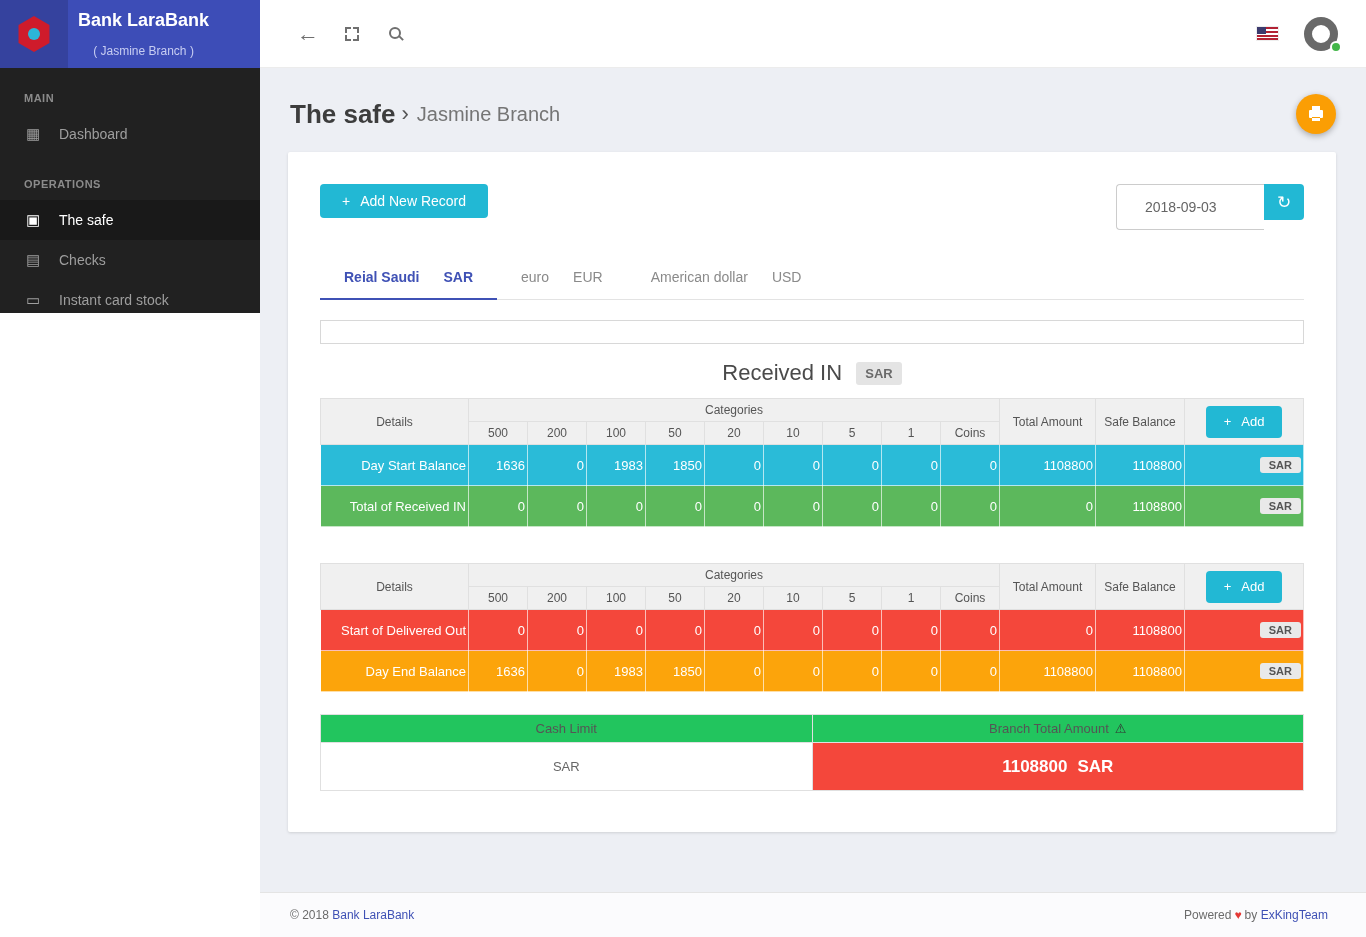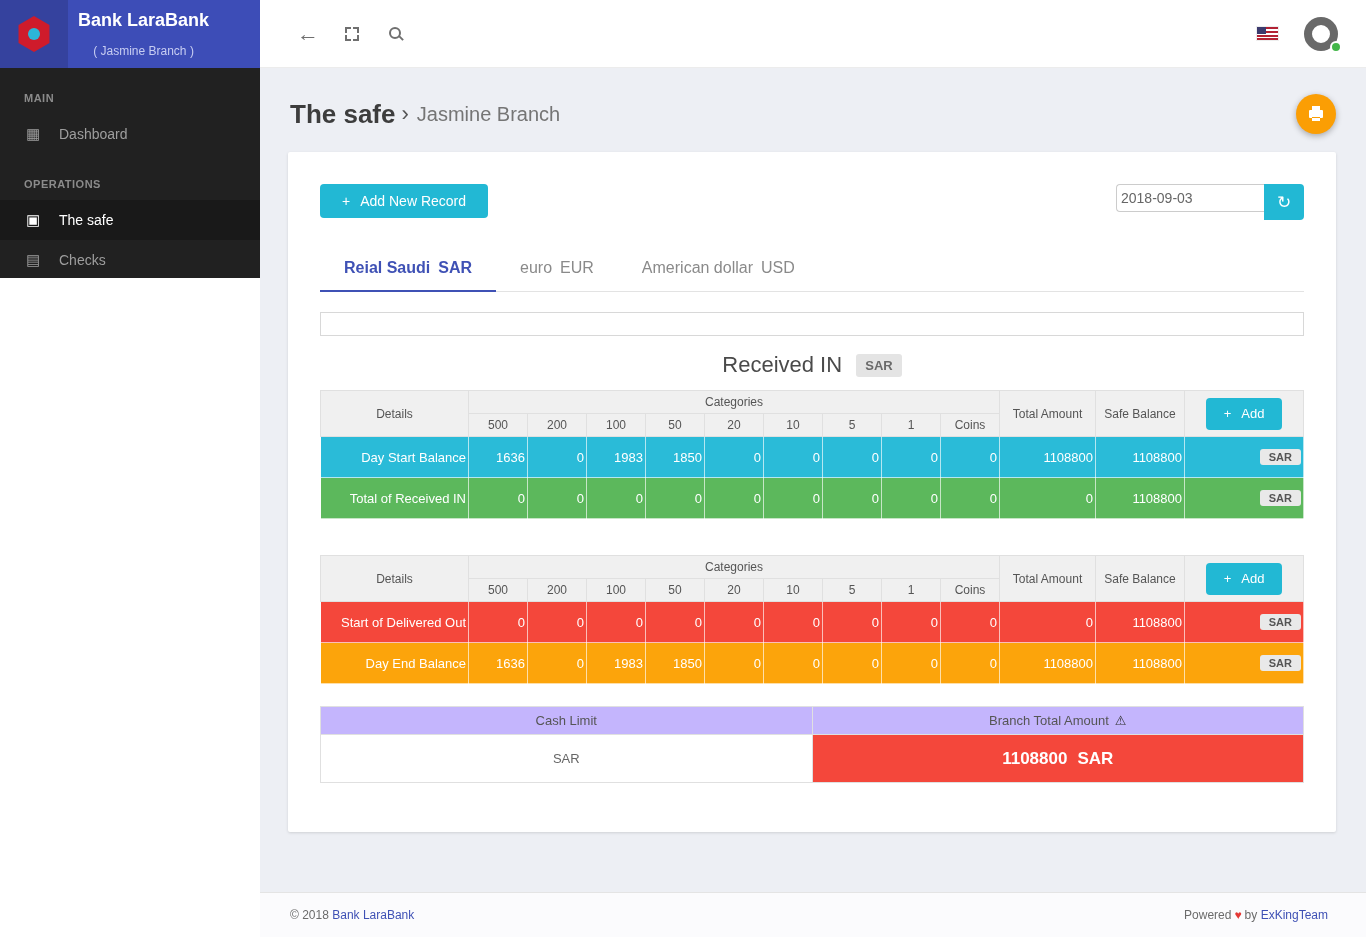--- a/index.html
+++ b/index.html
@@ -37,45 +37,45 @@
   .search-icon { width:14px; height:14px; position:relative; }
   .search-icon::before { content:""; position:absolute; width:8px; height:8px; border:2px solid #6f6f6f; border-radius:50%; left:0; top:0; }
   .search-icon::after { content:""; position:absolute; width:2px; height:6px; background:#6f6f6f; transform:rotate(-45deg); right:1px; bottom:0; }
   .tb-right { margin-left:auto; display:flex; align-items:center; gap:24px; }
   .flag { width:21px; height:13px; background:repeating-linear-gradient(180deg,#b22234 0 1.9px,#fff 1.9px 3.8px); position:relative; cursor:pointer; box-shadow:0 0 0 1px #eee; }
   .flag::before { content:""; position:absolute; left:0; top:0; width:9px; height:7px; background:#3c3b6e; }
   .avatar { width:38px; height:38px; position:relative; cursor:pointer; }
   .avatar-ring { position:absolute; inset:2px; border-radius:50%; border:8px solid #696969; }
   .status-dot { position:absolute; right:-2px; bottom:0; width:12px; height:12px; background:#43b649; border-radius:50%; border:2px solid #fff; }
   
-  .sidebar { position:absolute; top:68px; left:0; width:260px; height:210px; background:var(--sidebar_bg); overflow:hidden; }
+  .sidebar { position:absolute; top:68px; left:0; width:260px; height:245px; background:var(--sidebar_bg); overflow:hidden; }
   .side-label { padding:24px 24px 10px; font-size:11px; font-weight:bold; letter-spacing:.5px; color:#8b8b8b; }
   .side-item { height:40px; display:flex; align-items:center; gap:17px; padding:0 24px; font-size:14px; color:#9e9e9e; cursor:pointer; }
   .side-item.active { background:var(--sidebar_active); color:#fff; }
   .side-icon { width:18px; font-size:15px; text-align:center; }
   .left-strip { position:absolute; left:0; top:325px; width:260px; height:612px; background:#fff; }
   
   .main { position:absolute; left:260px; top:68px; width:1106px; height:824px; background:var(--main_bg); }
   .page-head { display:flex; align-items:center; padding:26px 30px 0 30px; }
   .page-title { font-size:26px; font-weight:bold; color:#3d3d3d; }
   .crumb-sep { font-size:22px; color:#555; margin:0 8px 0 6px; }
   .page-branch { font-size:20px; color:#757575; }
   .fab { margin-left:auto; width:40px; height:40px; border-radius:50%; background:var(--fab_orange); border:none; display:flex; align-items:center; justify-content:center; box-shadow:0 2px 6px rgba(0,0,0,.3); cursor:pointer; }
   .print-icon { width:14px; height:8px; background:#fff; border-radius:1px; position:relative; }
   .print-icon::before { content:""; position:absolute; top:-4px; left:3px; width:8px; height:4px; background:#fff; }
   .print-icon::after { content:""; position:absolute; bottom:-3px; left:3px; width:8px; height:3px; background:#fff; box-shadow:0 -1px 0 var(--fab_orange); }
   .card { margin:18px 30px 0 28px; width:1048px; height:680px; background:#fff; border-radius:2px; box-shadow:0 1px 3px rgba(0,0,0,.13); padding:32px; }
   .controls-row { display:flex; justify-content:space-between; align-items:flex-start; }
   .btn-primary { background:var(--accent_cyan); color:#fff; border:none; border-radius:4px; height:34px; padding:0 22px; font-size:14px; font-family:inherit; cursor:pointer; display:flex; align-items:center; gap:10px; }
   .date-group { display:flex; }
-  .date-input { width:148px; height:28px; border:1px solid #ccc; border-right:none; border-radius:4px 0 0 4px; padding-left:4px; font-size:14px; color:#666; font-family:inherit; outline:none;margin-left:21px; }
+  .date-input { width:148px; height:46px; border:1px solid #ccc; border-right:none; border-radius:4px 0 0 4px; padding-left:28px; font-size:14px; color:#666; font-family:inherit; outline:none;margin-left:21px; }
   .btn-refresh { width:40px; height:36px; background:var(--accent_cyan); color:#fff; border:none; border-radius:0 4px 4px 0; font-size:17px; cursor:pointer; }
   
   .tabs { display:flex; border-bottom:1px solid #e3e3e3; margin-top:24px; }
-  .tab { padding:15px 24px 13px; font-size:16px; color:#8a8a8a; cursor:pointer; display:flex; gap:8px; border-bottom:2px solid transparent; margin-bottom:-1px; }
+  .tab { padding:15px 24px 13px; font-size:14px; color:#8a8a8a; cursor:pointer; display:flex; gap:24px; border-bottom:2px solid transparent; margin-bottom:-1px; }
   .tab.active { color:var(--indigo); font-weight:bold; border-bottom-color:var(--indigo); }
   .empty-panel { border:1px solid #d8d8d8; height:24px; margin-top:20px; background:#fff; }
   
   .section-head { text-align:center; margin-top:16px; font-size:22px; color:#4a4a4a; }
   .cur-badge { display:inline-block; background:var(--badge_bg); color:#6a6a6a; font-size:13px; font-weight:bold; padding:4px 9px; border-radius:3px; margin-left:8px; vertical-align:2px; }
   
   table.money { width:100%; border-collapse:collapse; margin-top:12px; table-layout:fixed; }
   table.money th { background:#f0f0f0; border:1px solid #e0e0e0; font-weight:normal; color:#555; font-size:12px; padding:4px 2px; }
   th.cat-group { padding:5px 2px; }
   th.cat-num { padding:5px 2px; }
@@ -85,21 +85,21 @@
   td.row-label { font-size:12px; }
   td.total-cell { font-size:15px; }
   tr.mrow-cyan td { background:var(--row_cyan); }
   tr.mrow-green td { background:var(--row_green); }
   tr.mrow-red td { background:var(--row_red); }
   tr.mrow-orange td { background:var(--row_orange); }
   .sar-badge { display:inline-block; background:#e9e9e9; color:#555; font-size:11px; font-weight:bold; padding:2px 9px; border-radius:3px; }
   .gap-lg { height:24px; }
   
   table.summary { width:100%; border-collapse:collapse; margin-top:22px; }
-  table.summary th { background:#c4b5fd; border:1px solid #e0e0e0; font-weight:normal; color:#555; font-size:13px; padding:6px; width:50%; }
+  table.summary th { background:#22c55e; border:1px solid #e0e0e0; font-weight:normal; color:#555; font-size:13px; padding:6px; width:50%; }
   table.summary td { border:1px solid #e0e0e0; height:48px; text-align:center; }
   td.cash-limit-cell { background:#fff; color:#666; font-size:13px; }
   td.branch-total-cell { background:var(--row_red); color:#ffffff; font-size:17px; font-weight:bold; }
   .branch-total-cell span { margin:0 5px; }
   .warn-glyph { color:#333; margin-left:6px; font-size:13px; }
   
   .footer { position:absolute; left:260px; bottom:0; width:1106px; height:45px; background:#fbfbfd; border-top:1px solid #e4e4e4; display:flex; align-items:center; justify-content:space-between; padding:0 38px 0 30px; font-size:12px; color:#6b6b6b; }
   .footer a { color:var(--indigo); text-decoration:none; cursor:pointer; }
   .heart { color:#e53935; margin:0 3px; }
 </style>

